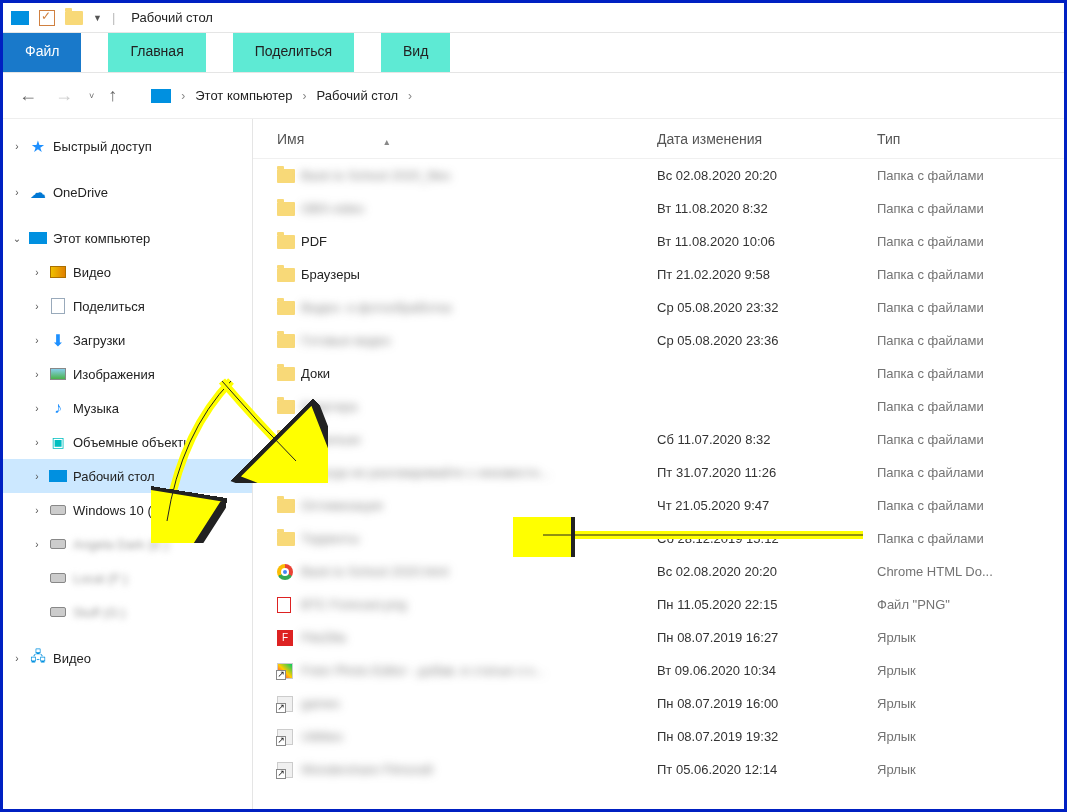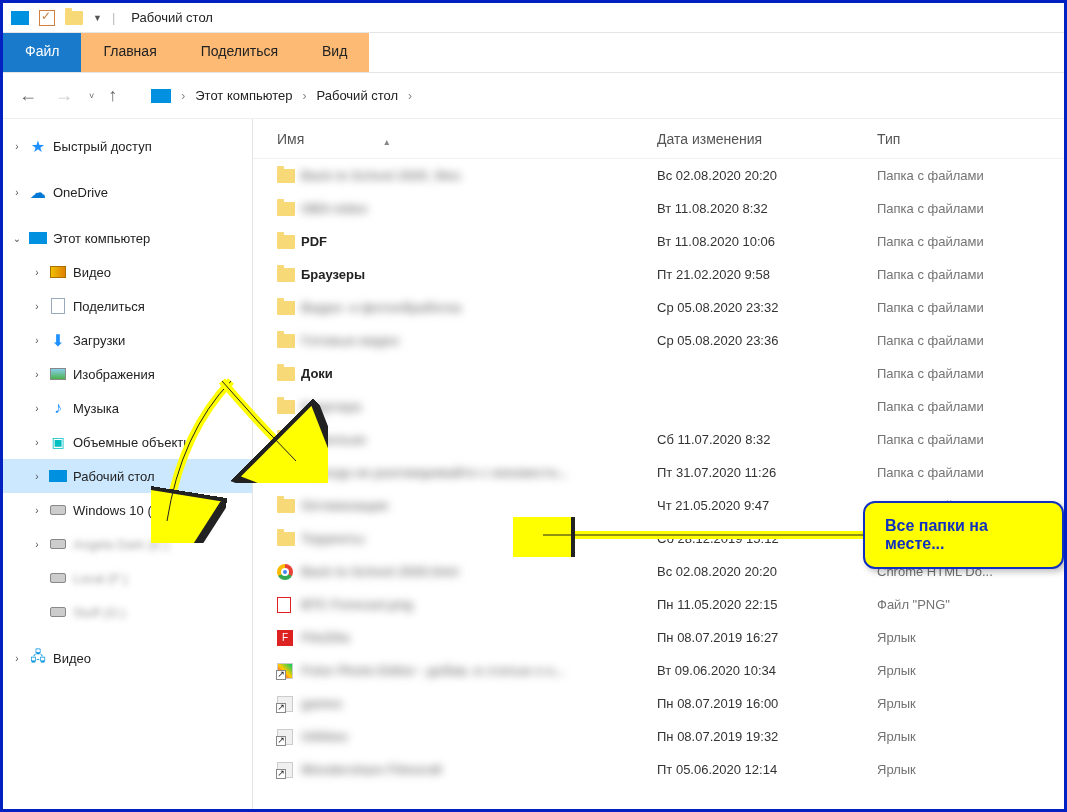--- a/index.html
+++ b/index.html
@@ -13,21 +13,21 @@
   .tb-fold { width: 18px; height: 14px; background: #f8d978; border-radius: 1px; position: relative; }
   .tb-fold::before { content: ""; position: absolute; top: -3px; left: 0; width: 7px; height: 3px; background: #f8d978; border-radius: 1px 1px 0 0; }
   .tb-dd { font-size: 9px; color: #555; }
   .tb-sep { color: #bbb; }
   .tb-title { padding-left: 6px; }
 
   
   .ribbon { display: flex; align-items: stretch; height: 40px; border-bottom: 1px solid #e5e5e5; background: #fff; }
   .ribbon-tab { padding: 10px 22px; font-size: 14px; cursor: pointer; }
   .ribbon-tab.file { background: #1979ca; color: #fff; }
-  .ribbon-tab.norm { background: #fdba74; color: #222; }
+  .ribbon-tab.norm { background: #5eead4; color: #222; margin-left: 27px; }
 
   
   .navrow { display: flex; align-items: center; height: 46px; padding: 0 14px; gap: 14px; border-bottom: 1px solid #eee; }
   .nav-arrow { width: 22px; height: 22px; display: flex; align-items: center; justify-content: center; cursor: pointer; color: #666; font-size: 18px; }
   .nav-arrow.disabled { color: #ccc; cursor: default; }
   .nav-dd { font-size: 9px; color: #666; }
   .nav-up { font-size: 18px; color: #666; cursor: pointer; }
   .breadcrumb { display: flex; align-items: center; gap: 10px; margin-left: 20px; }
   .bc-monitor { width: 20px; height: 14px; background: #0090e0; }
   .bc-sep { color: #888; font-size: 12px; }
@@ -72,21 +72,21 @@
   .fi-icon { width: 24px; display: flex; align-items: center; }
   .fi-folder { width: 18px; height: 14px; background: #f8d978; border-radius: 1px; position: relative; }
   .fi-folder::before { content: ""; position: absolute; top: -3px; left: 0; width: 7px; height: 3px; background: #f8d978; border-radius: 1px 1px 0 0; }
   .fi-chrome { width: 16px; height: 16px; border-radius: 50%; background: conic-gradient(#ea4335 0 120deg,#34a853 120deg 240deg,#fbbc05 240deg 360deg); position: relative; }
   .fi-chrome::after { content: ""; position: absolute; inset: 4px; background: #4285f4; border-radius: 50%; border: 2px solid #fff; }
   .fi-png { width: 14px; height: 16px; background: #fff; border: 1px solid #d22; }
   .fi-lnk { width: 16px; height: 16px; background: #f0f0f0; border: 1px solid #ccc; position: relative; }
   .fi-lnk::after { content: "↗"; position: absolute; bottom: -2px; left: -2px; font-size: 9px; background: #fff; border: 1px solid #888; width: 8px; height: 8px; line-height: 7px; text-align: center; }
   .fi-lnk2 { background: linear-gradient(45deg,#ff0080,#ffcc00,#00cc66); }
   .fi-red { background: #d22; color: #fff; font-size: 10px; text-align: center; line-height: 16px; width: 16px; height: 16px; }
-  .fi-name { width: 356px; white-space: nowrap; overflow: hidden; text-overflow: ellipsis; padding-right: 10px; font-weight: bold; }
+  .fi-name { width: 356px; white-space: nowrap; overflow: hidden; text-overflow: ellipsis; padding-right: 10px; }
   .fi-blur { filter: blur(4px); color: rgba(80,80,80,0.7); }
   .fi-date { width: 220px; color: #333; }
   .fi-type { flex: 1; color: #737373; }
 
   
   .callout { position: absolute; left: 610px; top: 382px; background: #ffff00; border: 2px solid #1030c0; border-radius: 12px; padding: 14px 20px; color: #1030c0; font-weight: 600; font-size: 16px; z-index: 10; box-shadow: 3px 3px 6px rgba(0,0,0,0.25); }
   
   .arrow-svg { position: absolute; z-index: 8; pointer-events: none; }
 </style>
 </head>
@@ -381,23 +381,20 @@
         <div class="file-row">
           <span class="fi-icon">
             <span class="fi-lnk"></span>
           </span>
           <span class="fi-name fi-blur">Wondershare Filmora9</span>
           <span class="fi-date">Пт 05.06.2020 12:14</span>
           <span class="fi-type">Ярлык</span>
         </div>
       </div>
 
-    <div class="callout">
-      <span>Все папки на месте...</span>
-    </div>
 
     <svg class="arrow-svg" style="left:260px; top:398px;" width="360" height="40">
       <defs>
           <marker id="ah2" markerWidth="20" markerHeight="20" refX="4" refY="7" orient="auto">
             <polygon points="0 0, 16 7, 0 14" fill="#ffff00" stroke="#222" stroke-width="1"></polygon>
           </marker>
         </defs>
       <line x1="350" y1="18" x2="30" y2="18" stroke="#ffff00" stroke-width="8" marker-end="url(#ah2)"></line>
       <line x1="350" y1="18" x2="30" y2="18" stroke="#222" stroke-width="1"></line>
     </svg>

